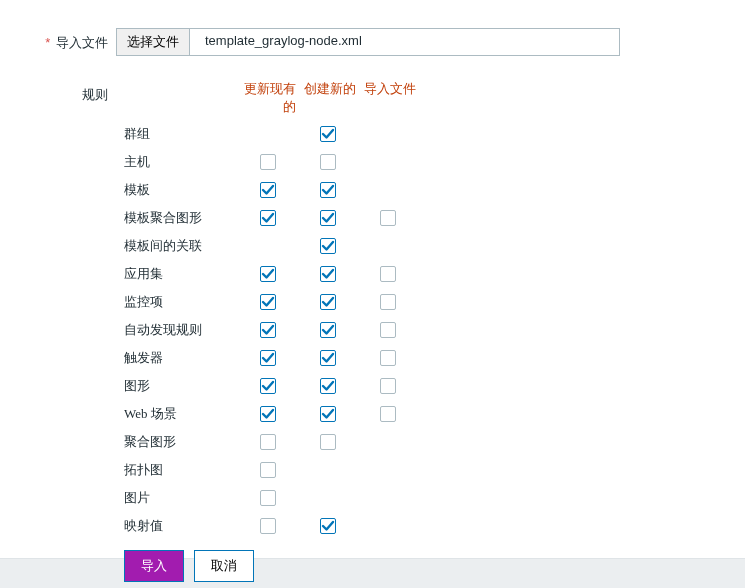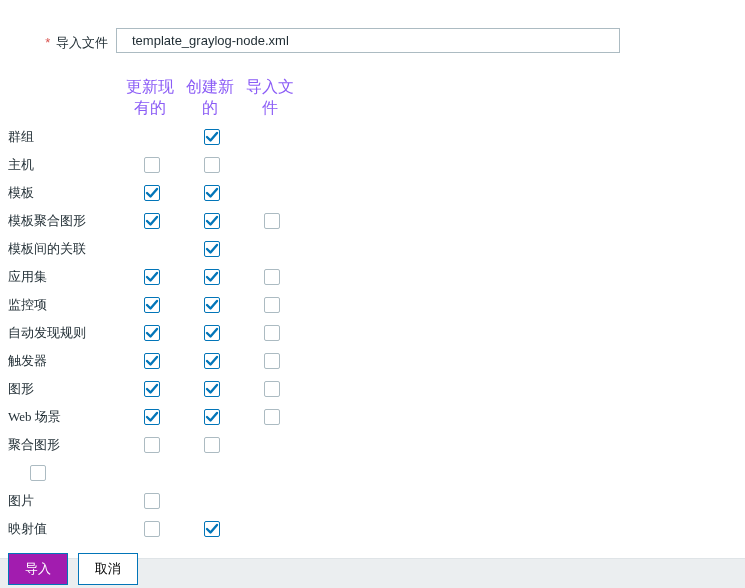--- a/index.html
+++ b/index.html
@@ -59,23 +59,23 @@
   .rules-block {
     padding-left: 8px;
   }
   .rules-header {
     display: flex;
     margin-bottom: 4px;
   }
   .hdr-col1 { width: 114px; }
   .hdr-col  {
     width: 60px;
-    text-align: center;
-    color: #8b5cf6;
-    font-size: 16px;
+    text-align: right;
+    color: #c2410c;
+    font-size: 13px;
   }
   .hdr-group .hdr-col { display: inline-block; }
   .hdr-group {
     display: flex;
     margin-left: -2px;
   }
 
   .rule-row {
     display: flex;
     align-items: center;
@@ -145,25 +145,29 @@
 <body>
 
 <div class="form-wrap">
 
   <div class="form-row">
     <div class="label-col">
       <span class="req">*</span>
       <span>导入文件</span>
     </div>
     <div class="file-field">
+      <button class="file-btn">选择文件</button>
       <span class="file-name">template_graylog-node.xml</span>
     </div>
   </div>
 
   <div class="form-row">
+    <div class="label-col">
+      <span>规则</span>
+    </div>
 
     <div class="rules-block">
 
       <div class="rules-header">
         <div class="hdr-col1"></div>
         <div class="hdr-group">
           <div class="hdr-col">更新现有的</div>
           <div class="hdr-col">创建新的</div>
           <div class="hdr-col">导入文件</div>
         </div>
@@ -272,20 +276,21 @@
                 </svg></span></div>
             <div class="cb-cell"><span class="cb"></span></div>
           </div>
           <div class="rule-row">
             <div class="rule-name">聚合图形</div>
             <div class="cb-cell"><span class="cb"></span></div>
             <div class="cb-cell"><span class="cb"></span></div>
             <div class="cb-cell"></div>
           </div>
           <div class="rule-row">
+            <div class="rule-name">拓扑图</div>
             <div class="cb-cell"><span class="cb"></span></div>
             <div class="cb-cell"></div>
             <div class="cb-cell"></div>
           </div>
           <div class="rule-row">
             <div class="rule-name">图片</div>
             <div class="cb-cell"><span class="cb"></span></div>
             <div class="cb-cell"></div>
             <div class="cb-cell"></div>
           </div>

